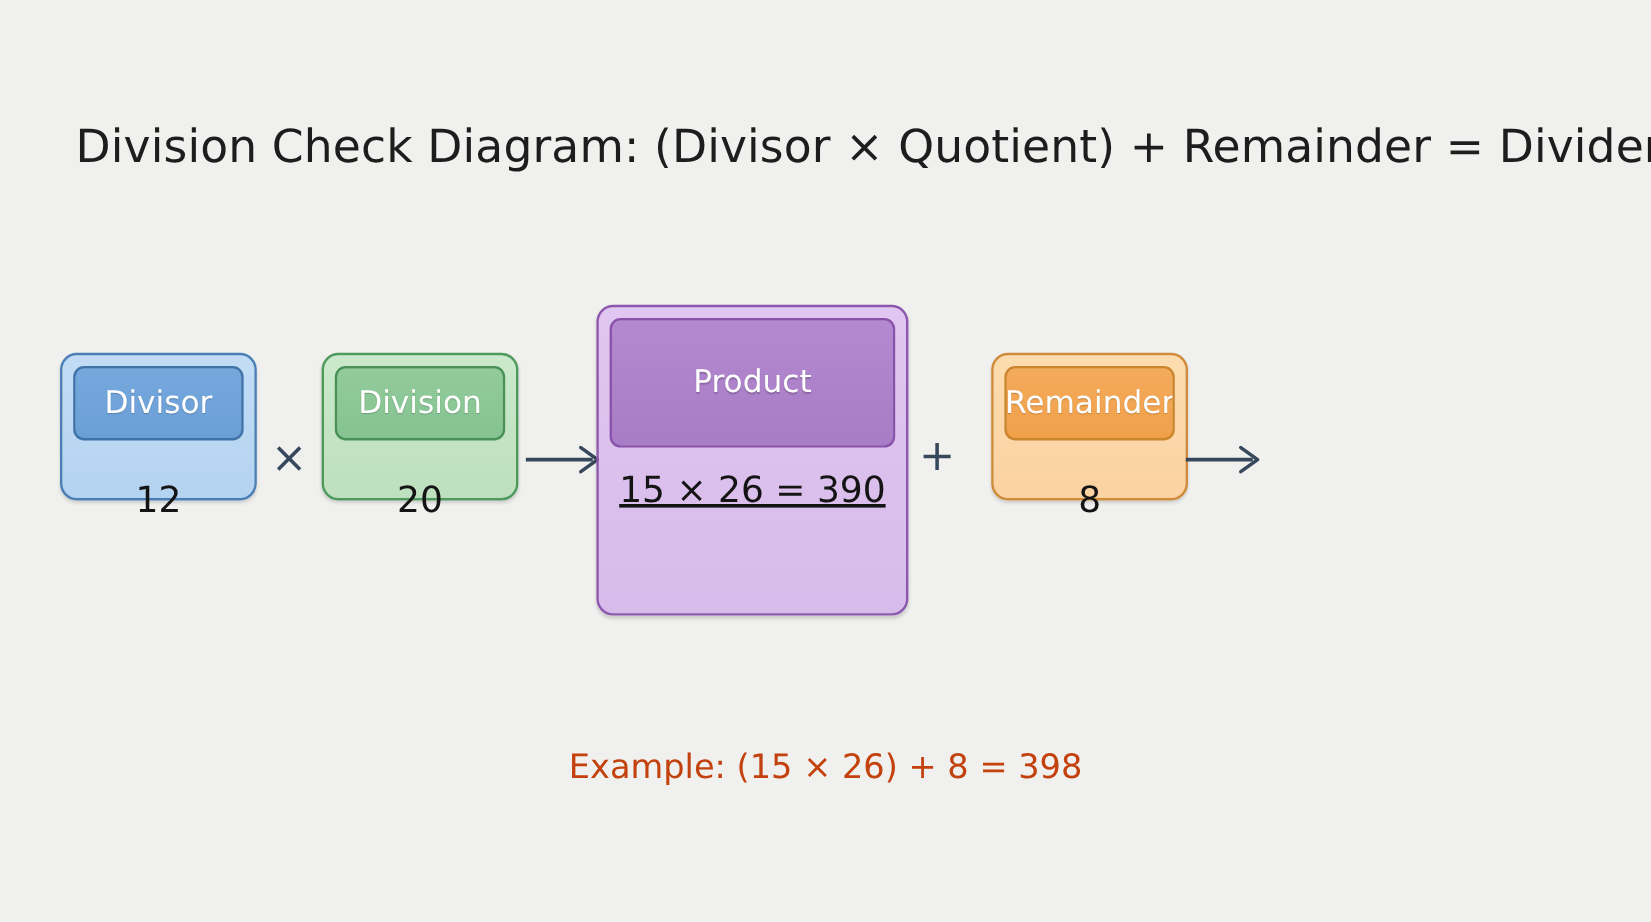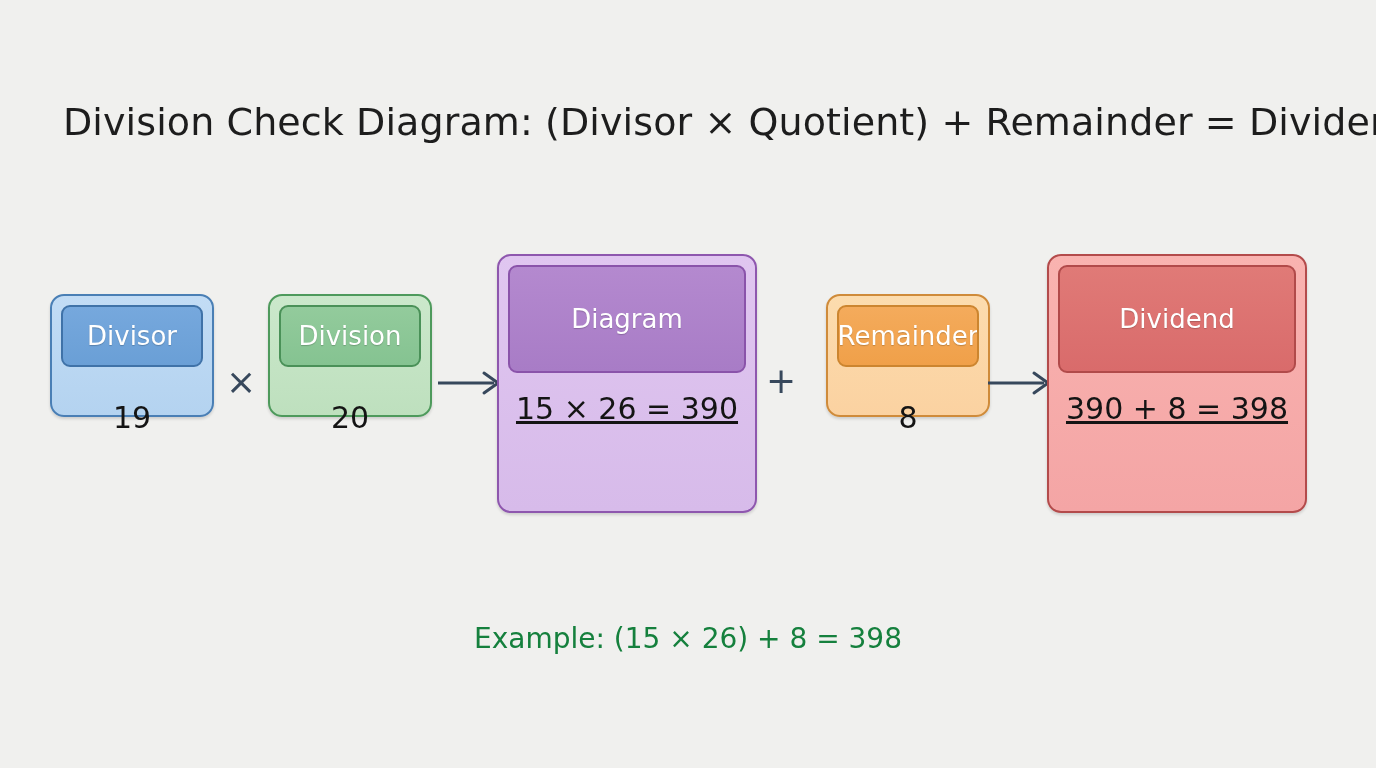--- a/index.html
+++ b/index.html
@@ -126,68 +126,64 @@
   #arrow-2 { left: 988px;  top: 369px; }
 
   
   .caption {
     position: absolute;
     left: 0;
     right: 0;
     top: 622px;
     text-align: center;
     font-size: 28px;
-    color: #15803d;
+    color: #c2410c;
   }
 </style>
 </head>
 <body>
 
 <div id="canvas">
 
   <div class="title">Division Check Diagram: (Divisor × Quotient) + Remainder = Dividend</div>
 
   <div class="node small" id="node-divisor">
     <div class="node-header">Divisor</div>
-    <div class="node-value">19</div>
+    <div class="node-value">12</div>
   </div>
 
   <div class="operator" id="op-times">×</div>
 
   <div class="node small" id="node-quotient">
     <div class="node-header">Division</div>
     <div class="node-value">20</div>
   </div>
 
   <div class="arrow" id="arrow-1">
     <svg width="70" height="28" viewBox="0 0 70 28">
       <line x1="0" y1="14" x2="56" y2="14" stroke="#37485c" stroke-width="3"></line>
       <polyline points="46,4 60,14 46,24" fill="none" stroke="#37485c" stroke-width="3" stroke-linecap="round" stroke-linejoin="round"></polyline>
     </svg>
   </div>
 
   <div class="node large" id="node-product">
-    <div class="node-header">Diagram</div>
+    <div class="node-header">Product</div>
     <div class="node-value">15 × 26 = 390</div>
   </div>
 
   <div class="operator" id="op-plus">+</div>
 
   <div class="node small" id="node-remainder">
     <div class="node-header">Remainder</div>
     <div class="node-value">8</div>
   </div>
 
   <div class="arrow" id="arrow-2">
     <svg width="70" height="28" viewBox="0 0 70 28">
       <line x1="0" y1="14" x2="56" y2="14" stroke="#37485c" stroke-width="3"></line>
       <polyline points="46,4 60,14 46,24" fill="none" stroke="#37485c" stroke-width="3" stroke-linecap="round" stroke-linejoin="round"></polyline>
     </svg>
   </div>
 
-  <div class="node large" id="node-dividend">
-    <div class="node-header">Dividend</div>
-    <div class="node-value">390 + 8 = 398</div>
-  </div>
 
   <div class="caption">Example: (15 × 26) + 8 = 398</div>
 
 </div>
 
 </body></html>

